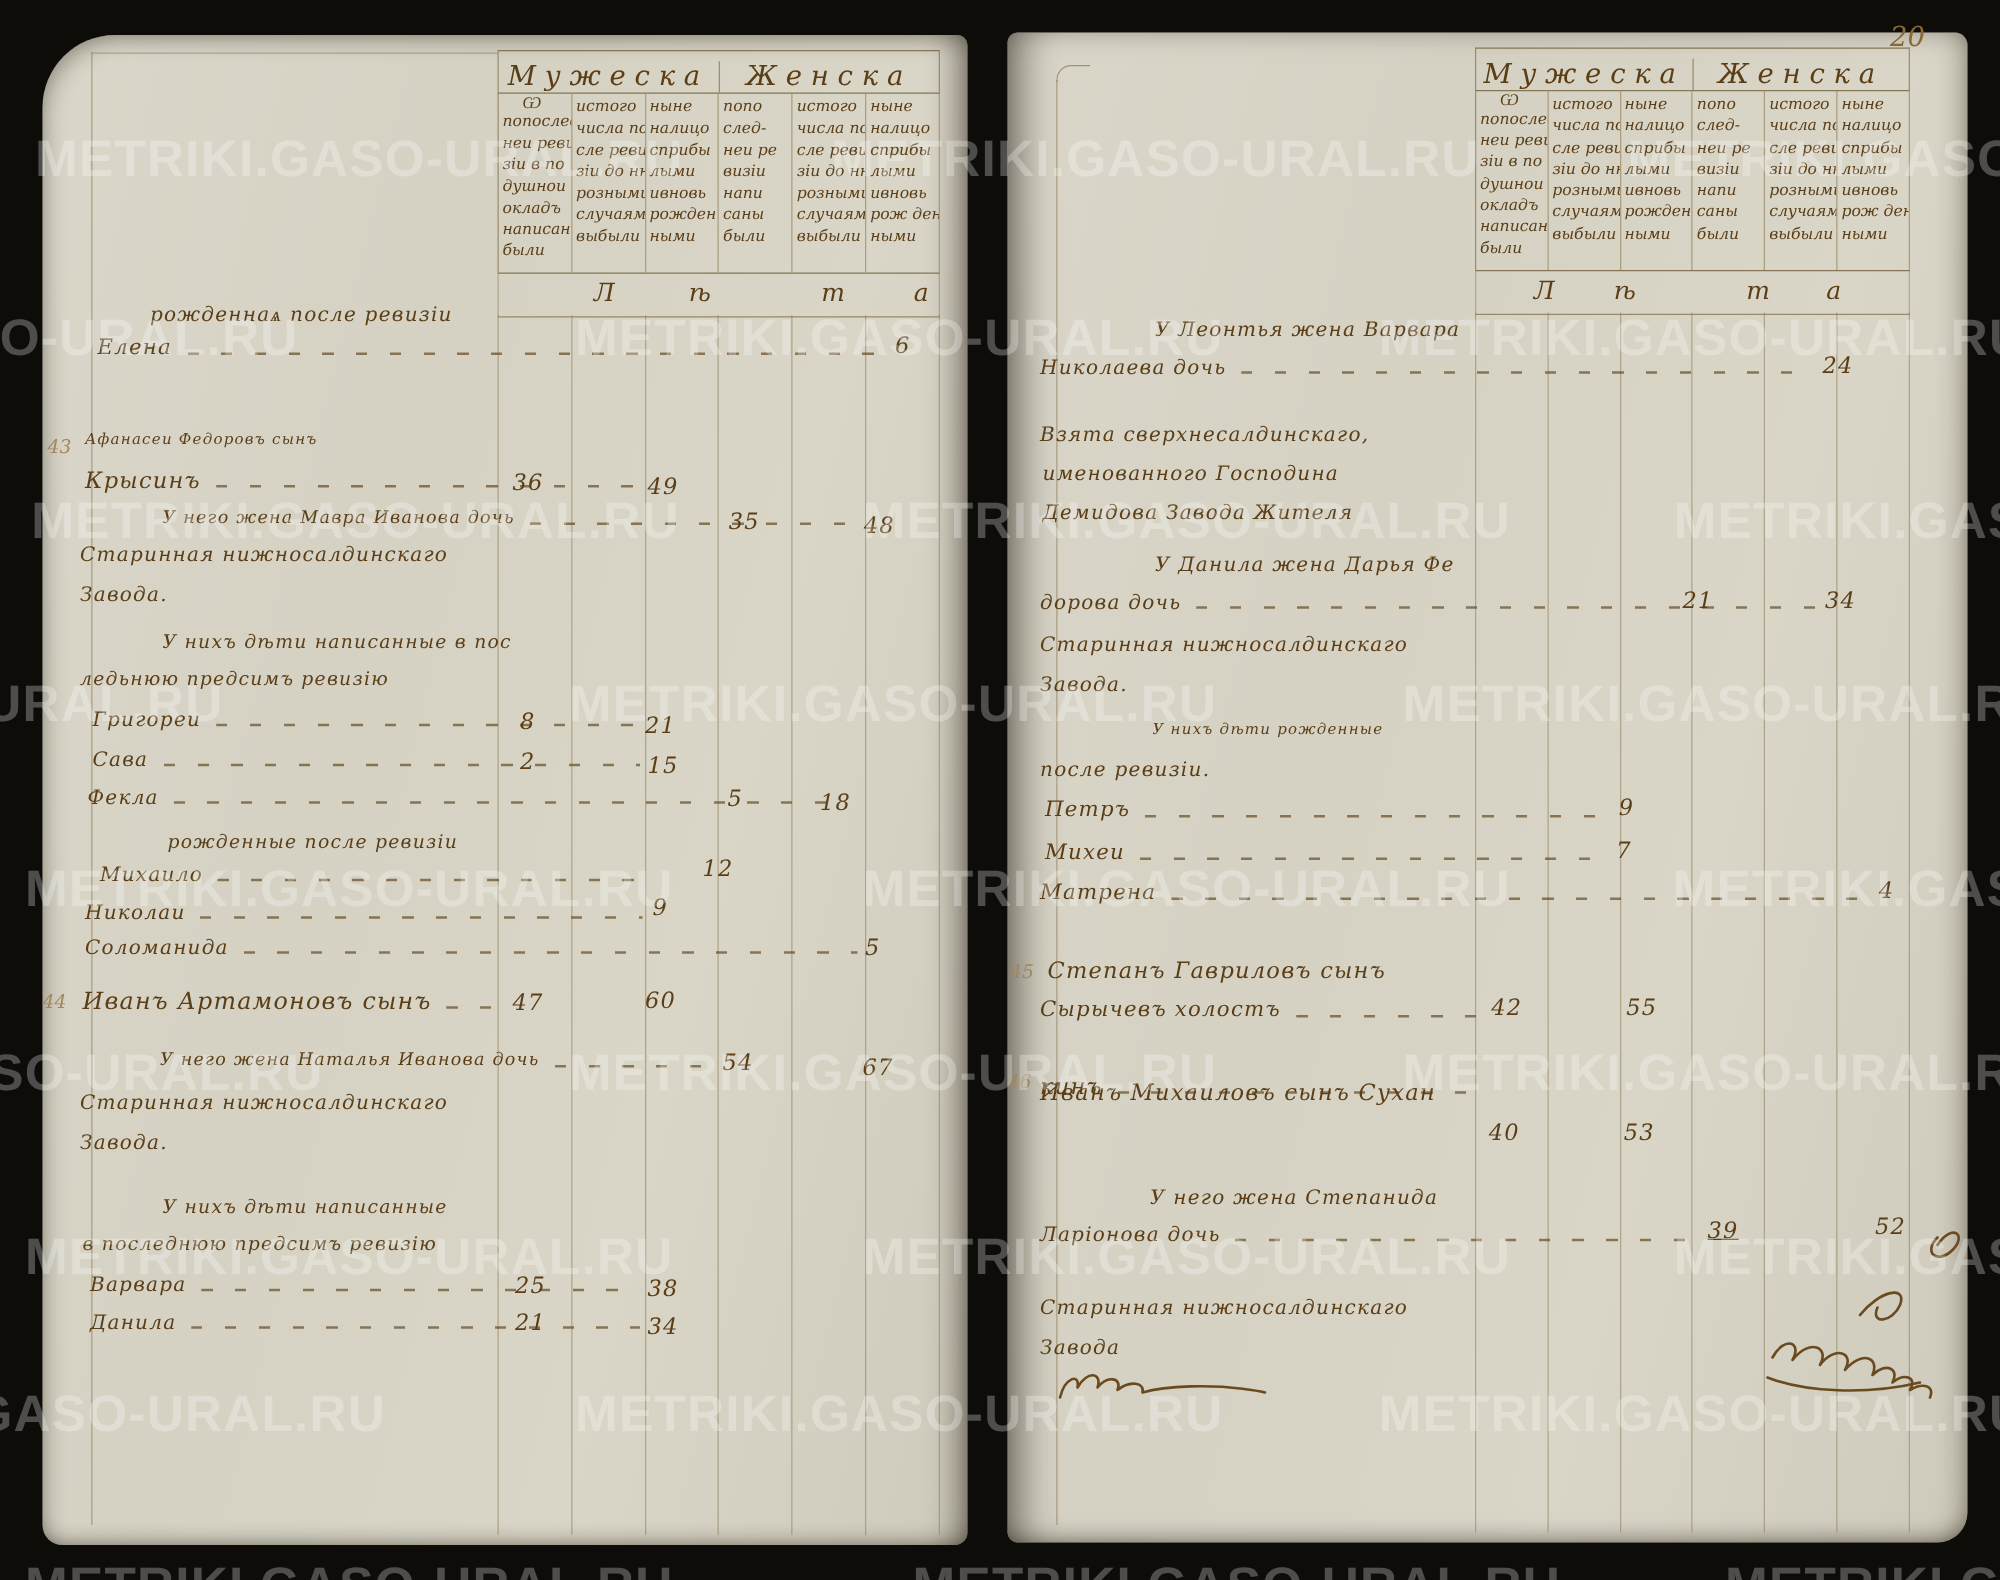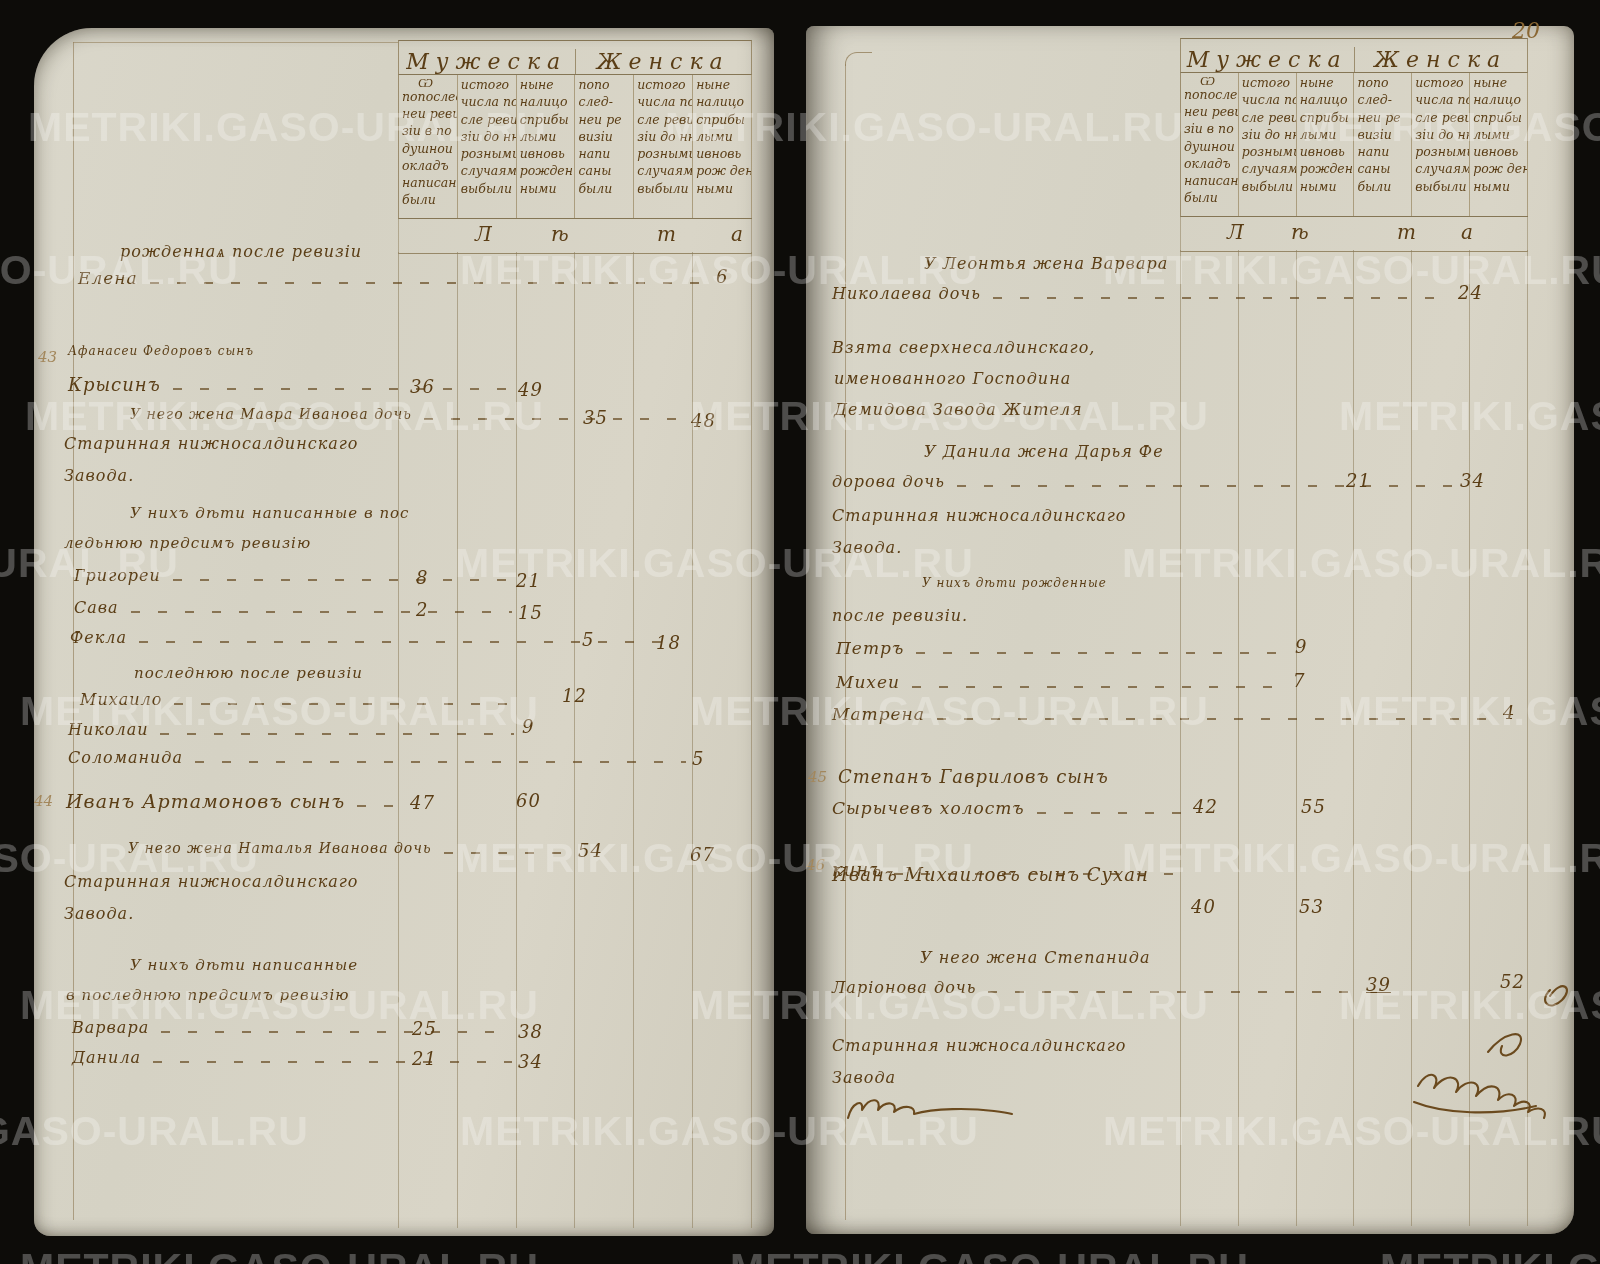--- a/index.html
+++ b/index.html
@@ -191,21 +191,21 @@
       </div>
       <div class="bodyline" style="left: 40px; top: 570px; font-size: 16px; width: 438px;">
         <span>Сава</span>
         <span class="leader"></span>
       </div>
       <div class="bodyline" style="left: 36px; top: 600px; font-size: 16px; width: 608px;">
         <span>Фекла</span>
         <span class="leader"></span>
       </div>
       <div class="bodyline" style="left: 100px; top: 636px; font-size: 15px;">
-        <span>последнюю после ревизіи</span>
+        <span>рожденные после ревизіи</span>
       </div>
       <div class="bodyline" style="left: 46px; top: 662px; font-size: 16px; width: 432px;">
         <span>Михаило</span>
         <span class="leader"></span>
       </div>
       <div class="bodyline" style="left: 34px; top: 692px; font-size: 16px; width: 446px;">
         <span>Николаи</span>
         <span class="leader"></span>
       </div>
       <div class="bodyline" style="left: 34px; top: 720px; font-size: 16px; width: 618px;">

